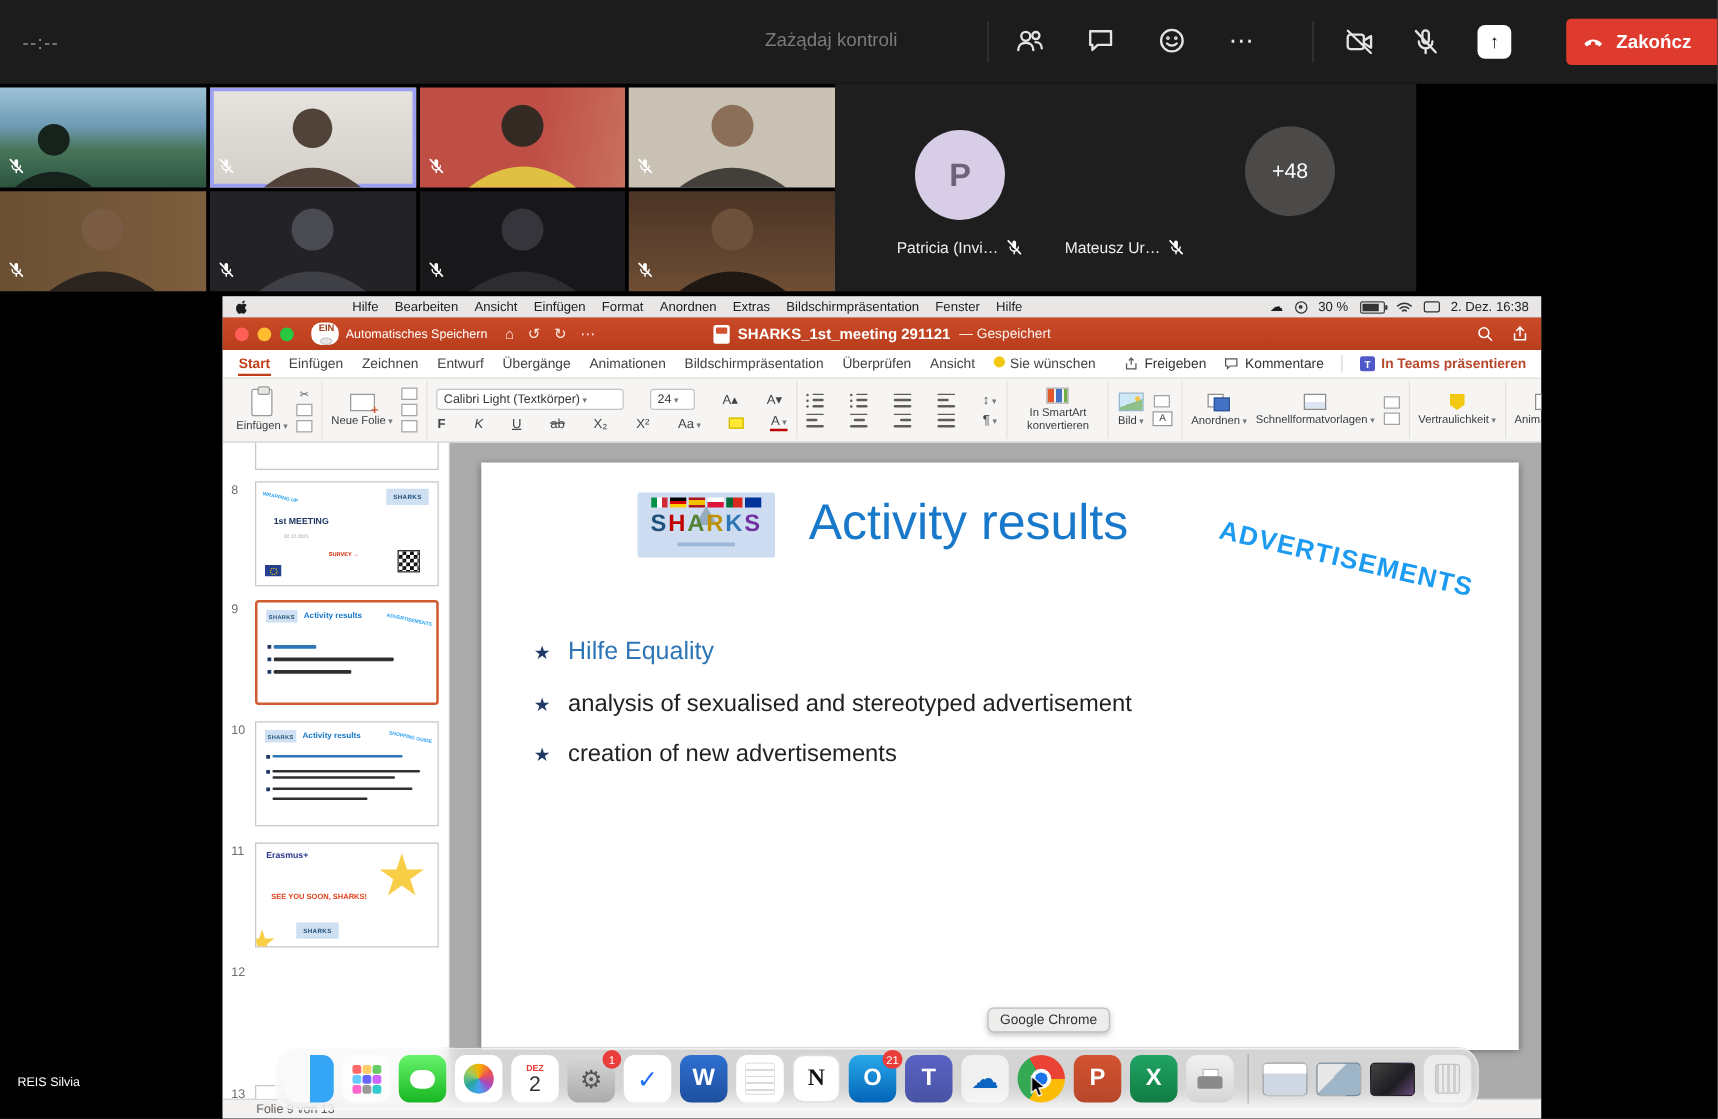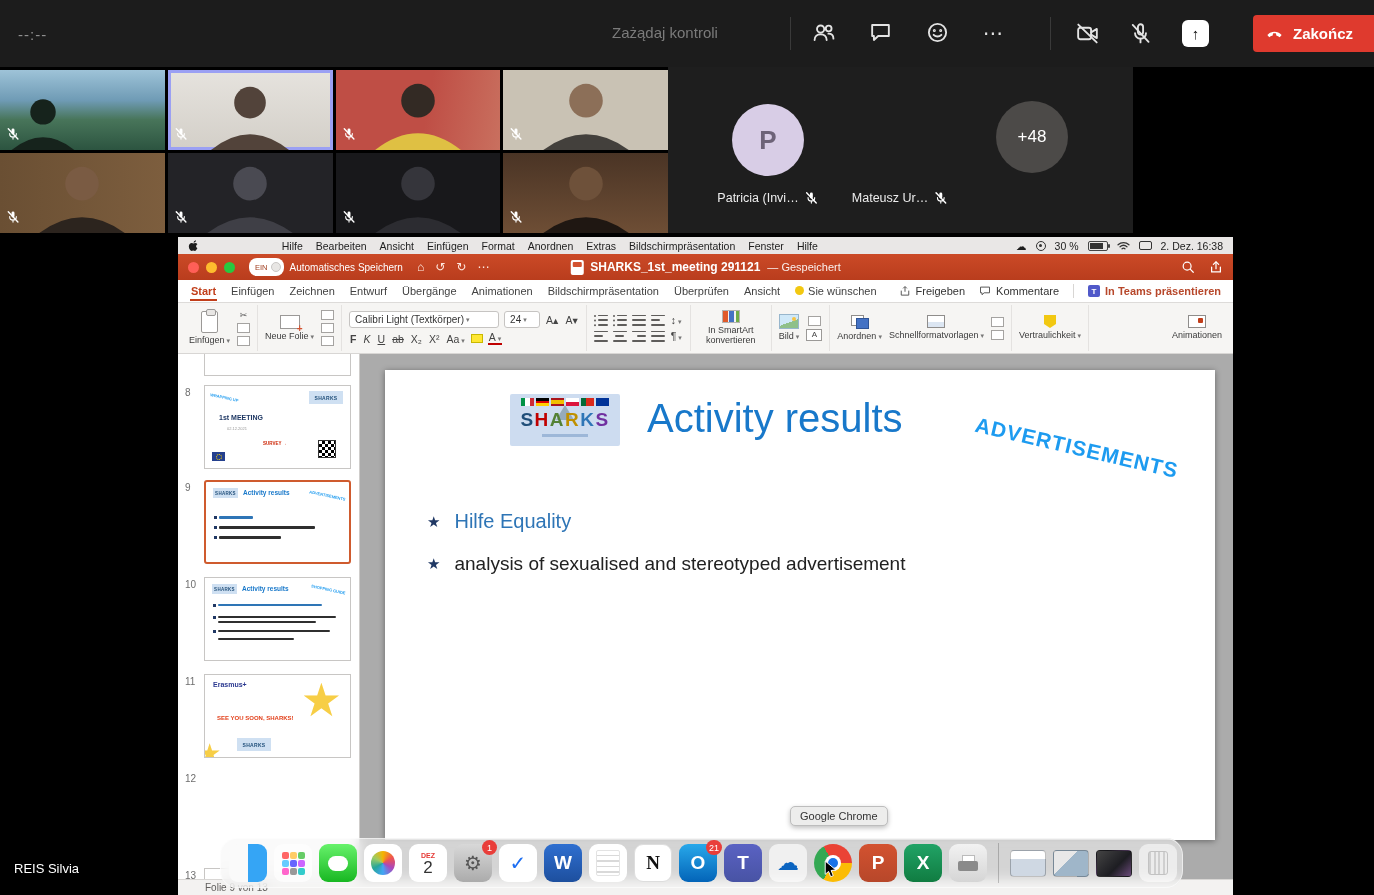--- a/index.html
+++ b/index.html
@@ -40,21 +40,21 @@
   .t7 { background:#18181b; }
   .t8 { background:linear-gradient(180deg,#4a3425,#6e4e35); }
   #avatars { position:absolute; left:668px; top:0; width:465px; height:166px; background:#1e1e1e; }
   .av { position:absolute; border-radius:50%; display:flex; align-items:center; justify-content:center; font-weight:600; }
   .av-p  { left:64px;  top:37px; width:72px; height:72px; background:#d8cde6; color:#6d6378; font-size:26px; }
   .av-mu { left:196px; top:37px; width:72px; height:72px; background:#c2cdb8; color:#5d6b52; font-size:24px; }
   .av-of { left:328px; top:34px; width:72px; height:72px; background:#4c4a48; color:#fff; font-size:17px; font-weight:400; }
   .av-name { position:absolute; top:124px; transform:translateX(-50%); display:flex; align-items:center; gap:6px; color:#ededed; font-size:12.5px; white-space:nowrap; }
   #kkpanel { position:absolute; left:1133px; top:0; width:241px; height:166px; background:#fcfcfc; display:flex; align-items:center; justify-content:center; }
   .av-kk { position:static; width:64px; height:64px; background:#cde5e2; color:#548780; font-size:20px; }
-  #presenter { position:absolute; left:14px; top:861px; color:#fff; font-size:13px; z-index:5; }
+  #presenter { position:absolute; left:14px; top:861px; color:#fff; font-size:10px; z-index:5; }
 
   
   #screen { position:absolute; left:178px; top:237px; width:1055px; height:658px; background:#ababab; overflow:hidden; font-size:11px; color:#222; }
 
   
   #menubar { position:absolute; top:0; left:0; right:0; height:17px; background:#e9e7e6; display:flex; align-items:center; gap:13px; padding:0 10px; font-size:10.5px; color:#1d1d1d; z-index:2; }
   .apple { width:10px; height:12px; fill:#1d1d1d; }
   .mb-app { font-weight:700;margin-top:44px; }
   .mb-right { margin-left:auto; display:flex; align-items:center; gap:9px; }
   .rec { width:10px; height:10px; border:1.4px solid #333; border-radius:50%; position:relative; }
@@ -65,21 +65,21 @@
   .wifi { width:13px; height:10px; }
   .wifi path { fill:none; stroke:#333; stroke-width:1.4; stroke-linecap:round; }
   .disp { width:13px; height:9px; border:1.4px solid #333; border-radius:2px; }
 
   
   #titlebar { position:absolute; top:17px; left:0; right:0; height:26px; background:linear-gradient(#cb4a27,#b93d1d); display:flex; align-items:center; padding:0 10px; color:#fff; z-index:2; }
   .tl { display:flex; gap:7px; margin-right:14px; }
   .tl i { width:11px; height:11px; border-radius:50%; display:block; }
   .tl .r { background:#ff5f57; } .tl .y { background:#febc2e; } .tl .g { background:#28c840; }
   .autosave { display:flex; align-items:center; gap:6px; font-size:10px; }
-  .pill { background:#fff; color:#a03d1e; border-radius:8px; height:18px; display:flex; align-items:center; gap:3px; padding:0 3px 0 6px; font-size:7.5px; font-weight:400; }
+  .pill { background:#fff; color:#a03d1e; border-radius:8px; height:18px; display:flex; align-items:center; gap:3px; padding:0 3px 0 6px; font-size:7.5px; font-weight:700;flex-direction:column; }
   .pill i { width:10px; height:10px; border-radius:50%; background:#e8e6e4; border:1px solid #c9c7c5; display:block; }
   .t-tools { display:flex; align-items:center; gap:11px; margin-left:14px; font-size:12px; color:#ffe9e0; }
   .t-center { position:absolute; left:50%; transform:translateX(-50%); display:flex; align-items:center; gap:7px; }
   .doc-ic { width:13px; height:15px; background:#fff; border-radius:2px; position:relative; }
   .doc-ic::after { content:""; position:absolute; left:2px; top:2px; right:2px; height:5px; background:#d35230; border-radius:1px; }
   .t-title { font-size:12px; font-weight:700; }
   .t-status { font-size:11px; opacity:.92; font-weight:400; }
   .t-right { margin-left:auto; display:flex; align-items:center; gap:14px; }
   .wicon { fill:none; stroke:#fff; stroke-width:1.4; stroke-linecap:round; width:14px; height:14px; }
 
@@ -101,21 +101,21 @@
   .bigbtn { display:flex; flex-direction:column; align-items:center; justify-content:center; gap:3px; font-size:9px; color:#3b3b3b; text-align:center; line-height:1.1; }
   .dd::after { content:"▾"; font-size:7px; color:#777; margin-left:2px; }
   .minis { display:flex; flex-direction:column; gap:3px; align-items:center; }
   .mini { width:13px; height:10px; border:1px solid #a5a3a1; background:#fff; display:block; }
   .mini-g { font-size:9px; color:#555; line-height:1; }
   .clip { width:17px; height:22px; border:1px solid #9b9997; background:#fff; border-radius:2px; position:relative; }
   .clip::before { content:""; position:absolute; top:-3px; left:3.5px; width:8px; height:5px; border:1px solid #9b9997; background:#e8e6e4; border-radius:2px; }
   .nslide { width:20px; height:14px; border:1px solid #9b9997; background:#fff; position:relative; }
   .nslide::after { content:"+"; position:absolute; right:-4px; bottom:-6px; color:#d35230; font-weight:700; font-size:10px; background:transparent; }
   .rcol { display:flex; flex-direction:column; gap:4px; justify-content:center; }
-  .rrow { display:flex; align-items:center; gap:5px; }
+  .rrow { display:flex; align-items:center; gap:21px; }
   .sel { height:17px; border:1px solid #c6c4c2; background:#fff; border-radius:3px; display:flex; align-items:center; padding:0 5px; font-size:10px; color:#333; }
   .fmt { font-size:10.5px; color:#444; padding:0 1px; }
   .fmt.b { font-weight:700; } .fmt.i { font-style:italic; } .fmt.u { text-decoration:underline; }
   .fmt.st { text-decoration:line-through; }
   .fcolor { border-bottom:2px solid #c00000; line-height:1; }
   .hl { width:12px; height:9px; background:#ffe733; border:1px solid #c9b800; display:inline-block; }
   .bars { width:14px; height:11px; display:flex; flex-direction:column; justify-content:space-between; }
   .bars i { display:block; height:1.6px; background:#5f5d5b; border-radius:1px; width:100%; }
   .b-left i:nth-child(2) { width:65%; }
   .b-center i:nth-child(2){ width:65%; margin:0 auto; }
@@ -733,20 +733,24 @@
         <h1 id="slide-title" style="font-weight:400">Activity results</h1>
         <span id="slide-stamp">ADVERTISEMENTS</span>
         <div class="bullet" style="top:140px">
           <span class="bstar"></span>
           <span class="btxt em">Hilfe Equality</span>
         </div>
         <div class="bullet" style="top:183px">
           <span class="bstar"></span>
           <span class="btxt">analysis of sexualised and stereotyped advertisement</span>
         </div>
+        <div class="bullet" style="top:223px">
+          <span class="bstar"></span>
+          <span class="btxt">creation of new advertisements</span>
+        </div>
       </div>
     </div>
 
     <div id="statusbar">
       <span>Folie 9 von 13</span>
     </div>
 
     <div id="tooltip">Google Chrome</div>
 
     <div id="dock">

